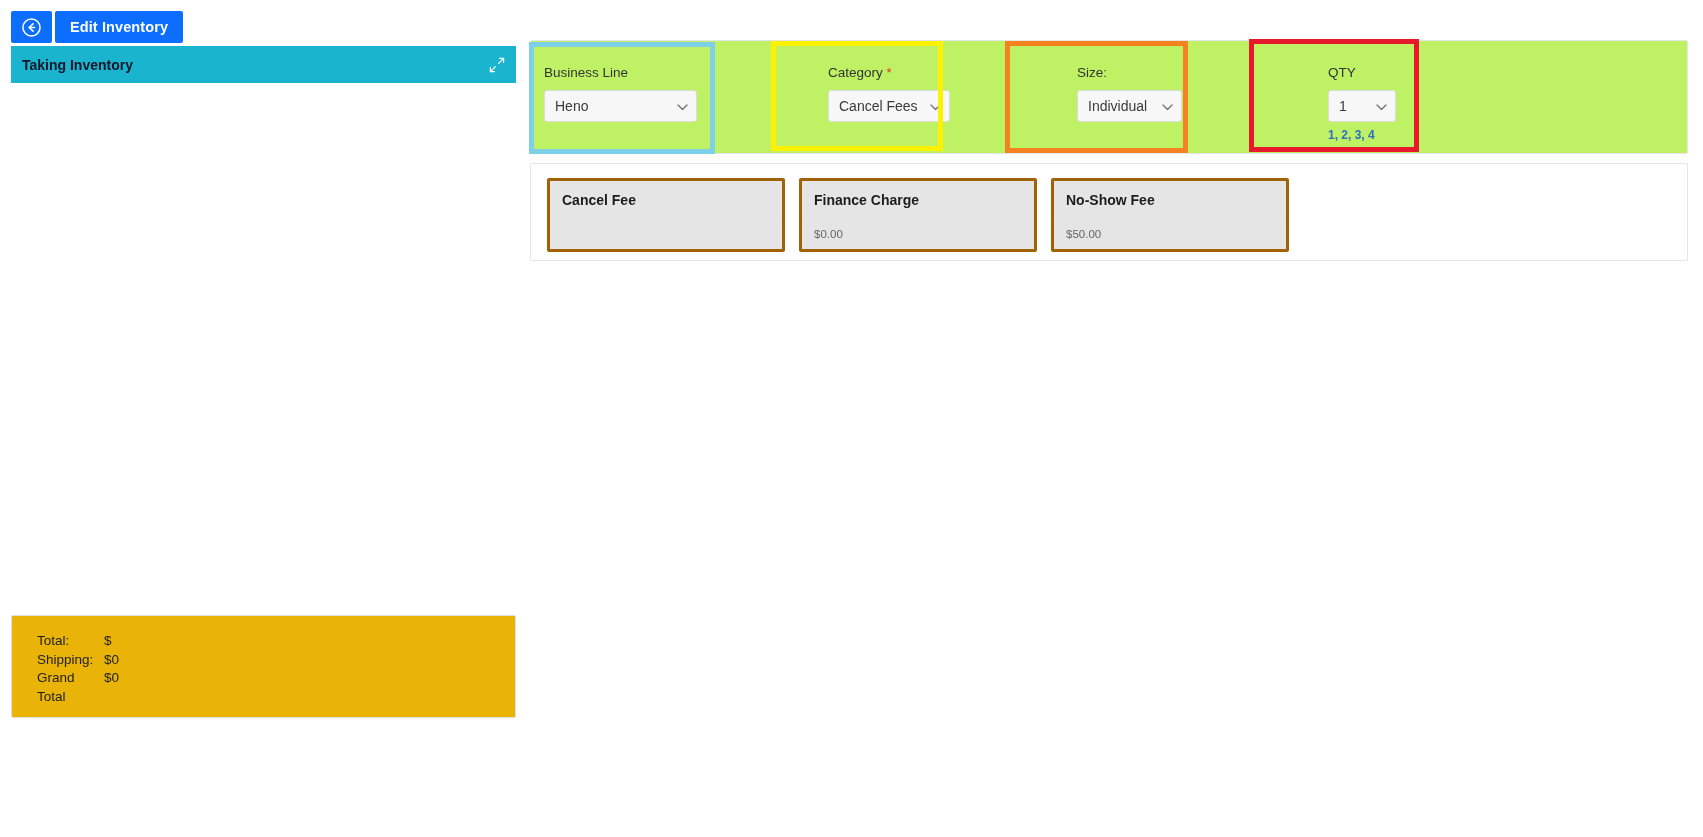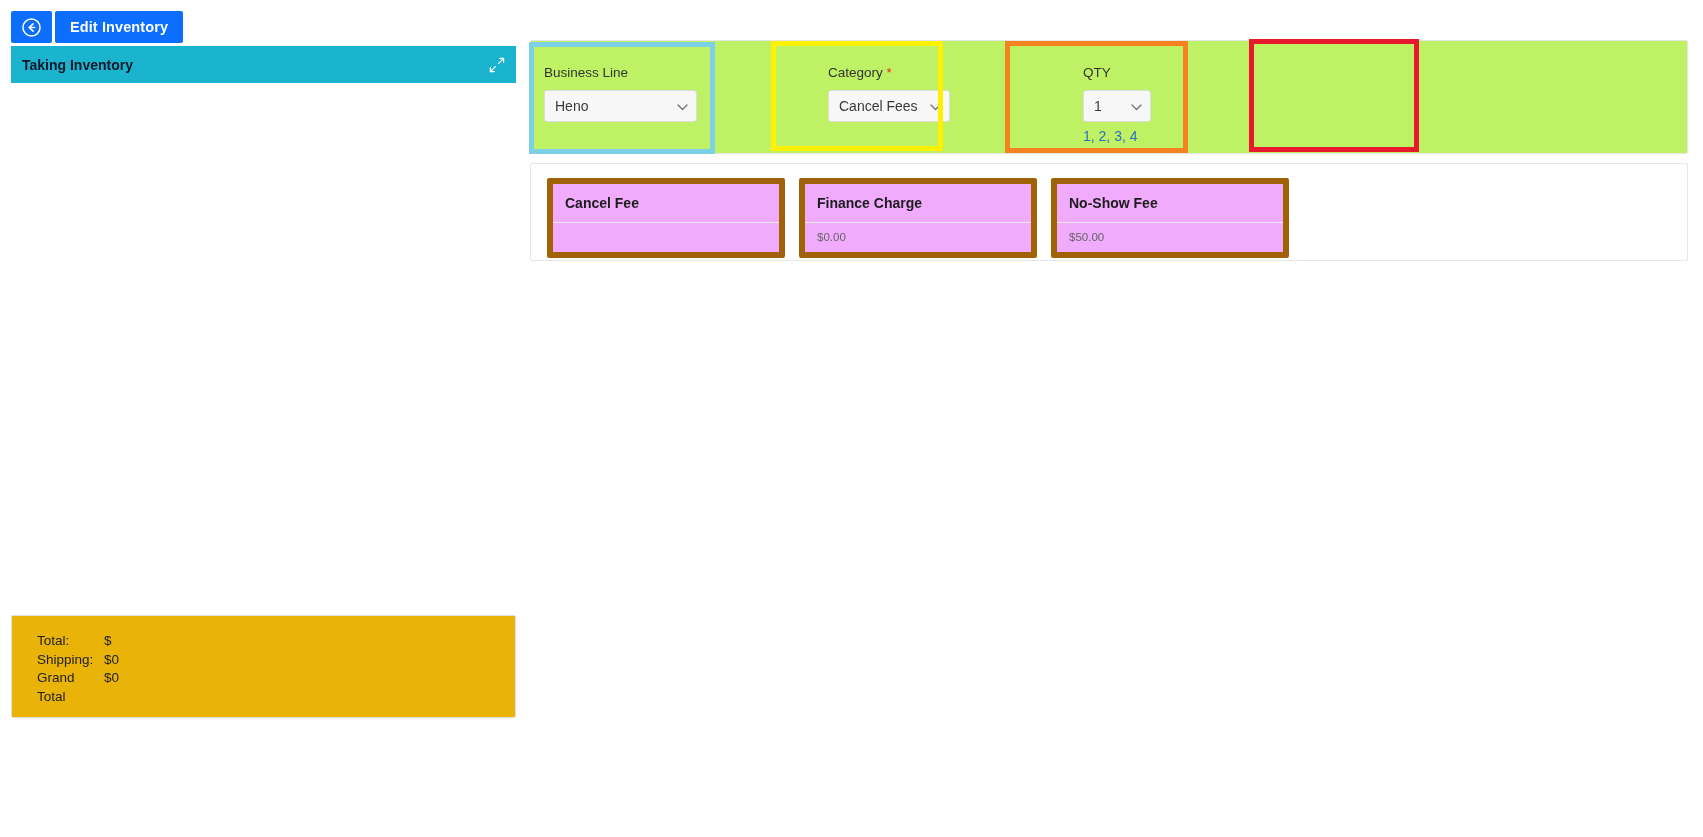--- a/index.html
+++ b/index.html
@@ -65,34 +65,34 @@
     appearance: none; -webkit-appearance: none;
     background: #f7f7f7; border: 1px solid #dcdcdc; border-radius: 3px;
     font-size: 14px; color: #3a3a3a; height: 32px;
     padding: 0 30px 0 10px; font-family: "Liberation Sans", sans-serif;
     cursor: pointer; line-height: 30px;
   }
   .chev {
     position: absolute; right: 9px; top: 50%; transform: translateY(-50%);
     pointer-events: none; display: block;
   }
-  .qty-links { margin-top: 6px; font-size: 14px; color: #2d6fc4; cursor: pointer; }
+  .qty-links { margin-top: 6px; font-size: 12px; color: #2d6fc4; cursor: pointer; font-weight: bold; }
 
   
   .hl { position: absolute; pointer-events: none; box-sizing: border-box; }
 
   
   .results-panel {
     position: absolute; left: 530px; top: 163px; width: 1158px; height: 98px;
     background: #ffffff; border: 1px solid #e6e6e6; border-radius: 2px;
     padding: 14px 0 0 16px;
   }
   .fee-cards { display: flex; gap: 14px; }
   .fee-card {
-    width: 238px; background: #f0abfc; border: 6px solid #a16207; border-radius: 2px;
+    width: 238px; background: #e5e5e5; border: 3px solid #a16207; border-radius: 2px;
     overflow: hidden;
   }
   .fee-card .head {
     padding: 11px 12px; font-size: 14px; color: #1c1c1c; font-weight: bold;
     border-bottom: 1px solid #e9e9e9;
   }
   .fee-card .body { padding: 8px 12px 9px; font-size: 11.5px; color: #666; }
 </style>
 </head>
 <body>
@@ -165,20 +165,33 @@
           <option>Cancel Fees</option>
         </select>
         <span class="chev">
           <svg width="11" height="7" viewBox="0 0 11 7">
               <path d="M1 1 L5.5 5.5 L10 1" fill="none" stroke="#6b6b6b" stroke-width="1.2" stroke-linecap="round" stroke-linejoin="round"></path>
             </svg>
         </span>
       </div>
     </div>
 
+    <div class="field-cell" style="width:245px;padding-left:41px;">
+      <div class="field-label">Size:</div>
+      <div class="select-wrap">
+        <select class="sel" style="width:105px;">
+          <option>Individual</option>
+        </select>
+        <span class="chev">
+          <svg width="11" height="7" viewBox="0 0 11 7">
+              <path d="M1 1 L5.5 5.5 L10 1" fill="none" stroke="#6b6b6b" stroke-width="1.2" stroke-linecap="round" stroke-linejoin="round"></path>
+            </svg>
+        </span>
+      </div>
+    </div>
 
     <div class="field-cell" style="width:240px;padding-left:47px;">
       <div class="field-label">QTY</div>
       <div class="select-wrap">
         <select class="sel" style="width:68px;">
           <option>1</option>
         </select>
         <span class="chev">
           <svg width="11" height="7" viewBox="0 0 11 7">
               <path d="M1 1 L5.5 5.5 L10 1" fill="none" stroke="#6b6b6b" stroke-width="1.2" stroke-linecap="round" stroke-linejoin="round"></path>

